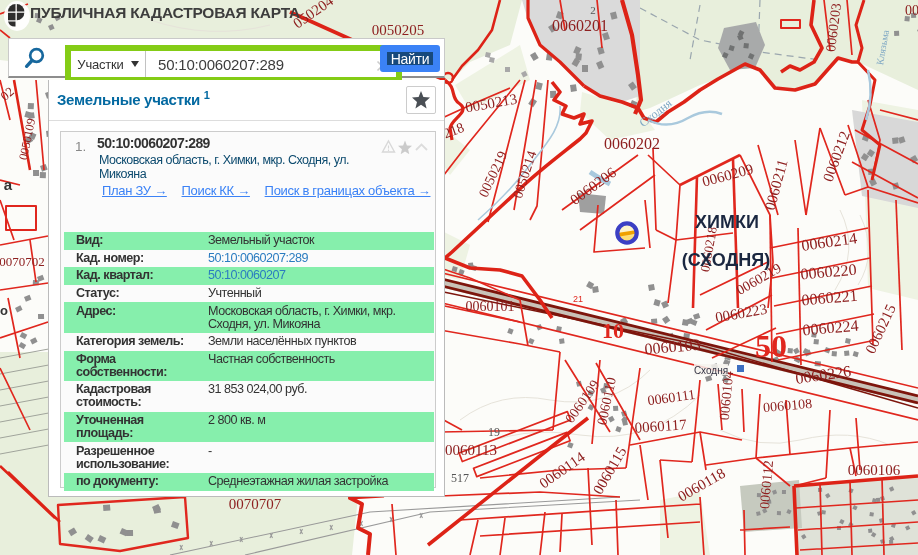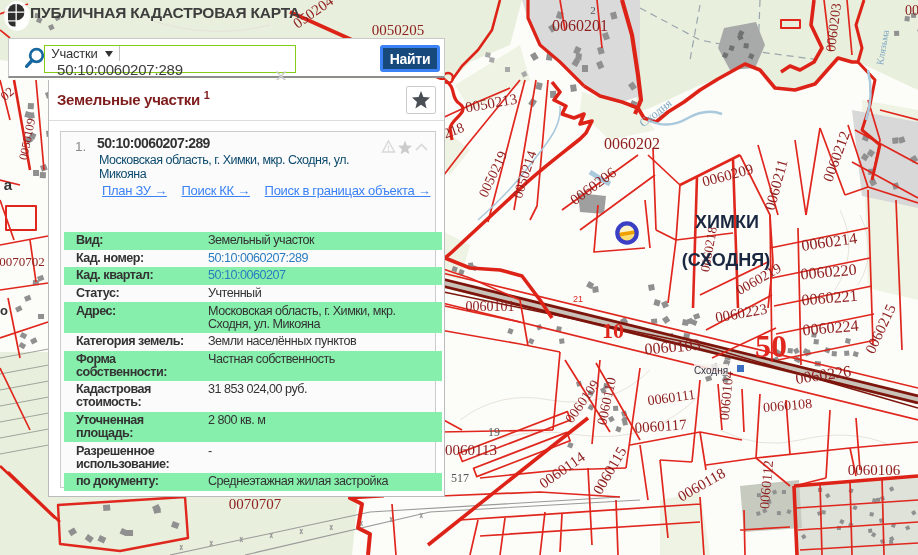--- a/index.html
+++ b/index.html
@@ -6,36 +6,36 @@
   body{width:918px;height:555px;overflow:hidden;position:relative;
        font-family:"Liberation Sans",sans-serif;background:#fbfbf8;}
   #map{position:absolute;left:0;top:0;}
   .titlebar{position:absolute;left:0;top:0;width:918px;height:38px;}
   .logo{position:absolute;left:4px;top:1px;}
   .apptitle{position:absolute;left:30px;top:4px;font-size:15.5px;font-weight:bold;
     color:#3d3d3d;letter-spacing:-0.2px;}
   .searchbar{position:absolute;left:8px;top:38px;width:437px;height:40px;background:#fff;
     border:1px solid #c9c9c9;border-bottom:2px solid #8d8d8d;box-sizing:border-box;}
   .mag{position:absolute;left:14px;top:7px;}
-  .sgroup{position:absolute;left:35px;top:6px;height:26px;border:1px solid #84cc16;
-    display:flex;box-sizing:content-box;background:#fff;flex-direction:column;}
+  .sgroup{position:absolute;left:56px;top:6px;height:26px;border:6px solid #84cc16;
+    display:flex;box-sizing:content-box;background:#fff;}
   .sel{width:74px;height:26px;border-right:1px solid #c2c2c2;font-size:13px;color:#333;
     display:flex;align-items:center;justify-content:center;letter-spacing:-0.2px;}
   .caret{width:0;height:0;border-left:4.5px solid transparent;border-right:4.5px solid transparent;
     border-top:6px solid #333;margin-left:7px;}
   .sinput{width:238px;height:26px;font-size:15px;color:#3d3d3d;display:flex;align-items:center;
     padding-left:12px;position:relative;letter-spacing:-0.2px;}
   .sx{position:absolute;right:8px;top:7px;}
   .sbtn{position:absolute;left:371px;top:6px;width:60px;height:27px;background:#17497c;
-    border:3px solid #3b82f6;border-radius:3px;color:#fff;font-size:14px;font-weight:bold;
+    border:7px solid #3b82f6;border-radius:3px;color:#fff;font-size:14px;font-weight:normal;
     display:flex;align-items:center;justify-content:center;box-sizing:border-box;letter-spacing:-0.3px;}
   .results{position:absolute;left:48px;top:80px;width:397px;height:417px;background:#fff;
     border:1px solid #bbb;border-top:none;box-sizing:border-box;}
   .rhead{position:absolute;left:0;top:0;width:100%;height:40px;border-bottom:1px solid #ddd;}
-  .rtitle{position:absolute;left:8px;top:9px;font-size:15px;font-weight:bold;color:#7f1d1d;letter-spacing:-0.3px;}
+  .rtitle{position:absolute;left:8px;top:9px;font-size:15px;font-weight:bold;color:#0369a1;letter-spacing:-0.3px;}
   .rtitle sup{font-size:11px;}
   .starbtn{position:absolute;right:8px;top:6px;width:30px;height:28px;border:1px solid #ccc;
     border-radius:2px;box-sizing:border-box;}
   .card{position:absolute;left:11px;top:51px;width:376px;height:357px;border:1px solid #ccc;
     background:#fbfbfb;box-sizing:border-box;}
   .cnum{position:absolute;left:14px;top:7px;font-size:13.5px;color:#888;}
   .ctitle{position:absolute;left:36px;top:3px;font-size:14px;font-weight:bold;color:#333;letter-spacing:-0.6px;}
   .cicons{position:absolute;right:6px;top:7px;}
   .caddr{position:absolute;left:38px;top:21px;width:255px;font-size:12.5px;color:#0c4a6e;
     line-height:14.2px;letter-spacing:-0.5px;}
@@ -43,21 +43,21 @@
   .clinks a{color:#3b82f6;text-decoration:underline;margin-right:14.7px;}
   .tabs{position:absolute;left:3px;top:66px;width:370px;height:30px;display:flex;}
   .tab1{width:205px;background:#1a72c0;color:#fff;font-weight:bold;font-size:14px;
     display:flex;align-items:center;justify-content:center;letter-spacing:-0.4px;}
   .tab2{flex:1;background:#fff;color:#333;font-weight:bold;font-size:14px;border:1px solid #ccc;
     border-left:none;box-sizing:border-box;display:flex;align-items:center;justify-content:center;letter-spacing:-0.4px;}
   table.info{position:absolute;left:3px;top:100px;width:370px;border-collapse:collapse;
     font-size:12.6px;color:#333;table-layout:fixed;letter-spacing:-0.5px;}
   table.info td{padding:2.3px 0 2.3px 12px;vertical-align:top;line-height:13px;}
   table.info td.l{font-weight:bold;width:120px;}
-  table.info td.v{width:200px;padding-right:34px;}
+  table.info td.v{width:200px;padding-right:26px;}
   table.info tr.g{background:#86efac;}
   table.info a{color:#2b7cc0;text-decoration:none;}
 </style>
 </head>
 <body>
 <svg id="map" width="918" height="555" viewBox="0 0 918 555">
 <rect width="918" height="555" fill="#fcfcf9"></rect>
 <path d="M0,0 H522 L510,45 L470,62 L452,80 L300,62 L150,78 L0,60 Z" fill="#e8efdc"></path>
 <path d="M640,0 H918 V90 L858,62 L838,58 L815,84 L795,90 L775,88 L760,70 L745,64 L720,78 L700,85 L672,98 L650,108 L636,112 Z" fill="#e8efdc"></path>
 <path d="M862,100 L918,110 V300 L868,288 Z" fill="#eef3e3"></path>

